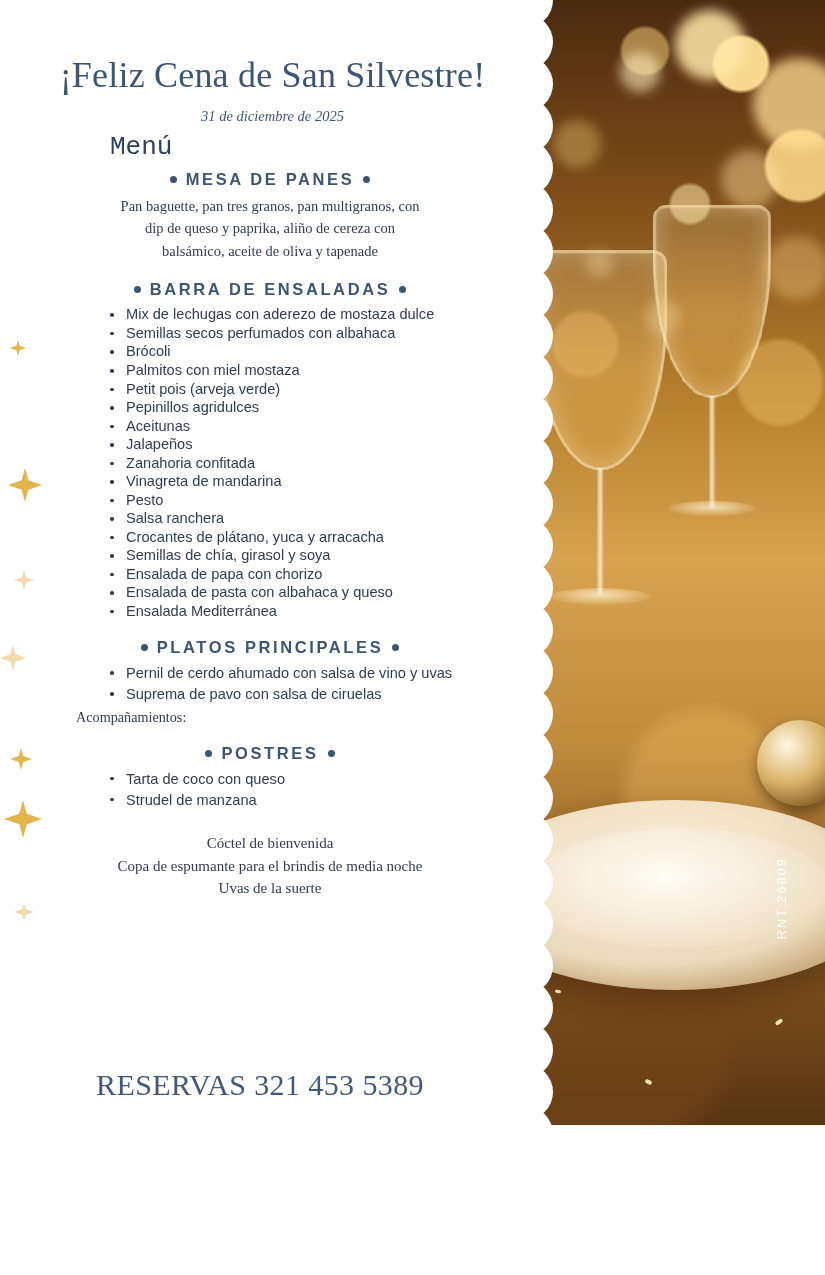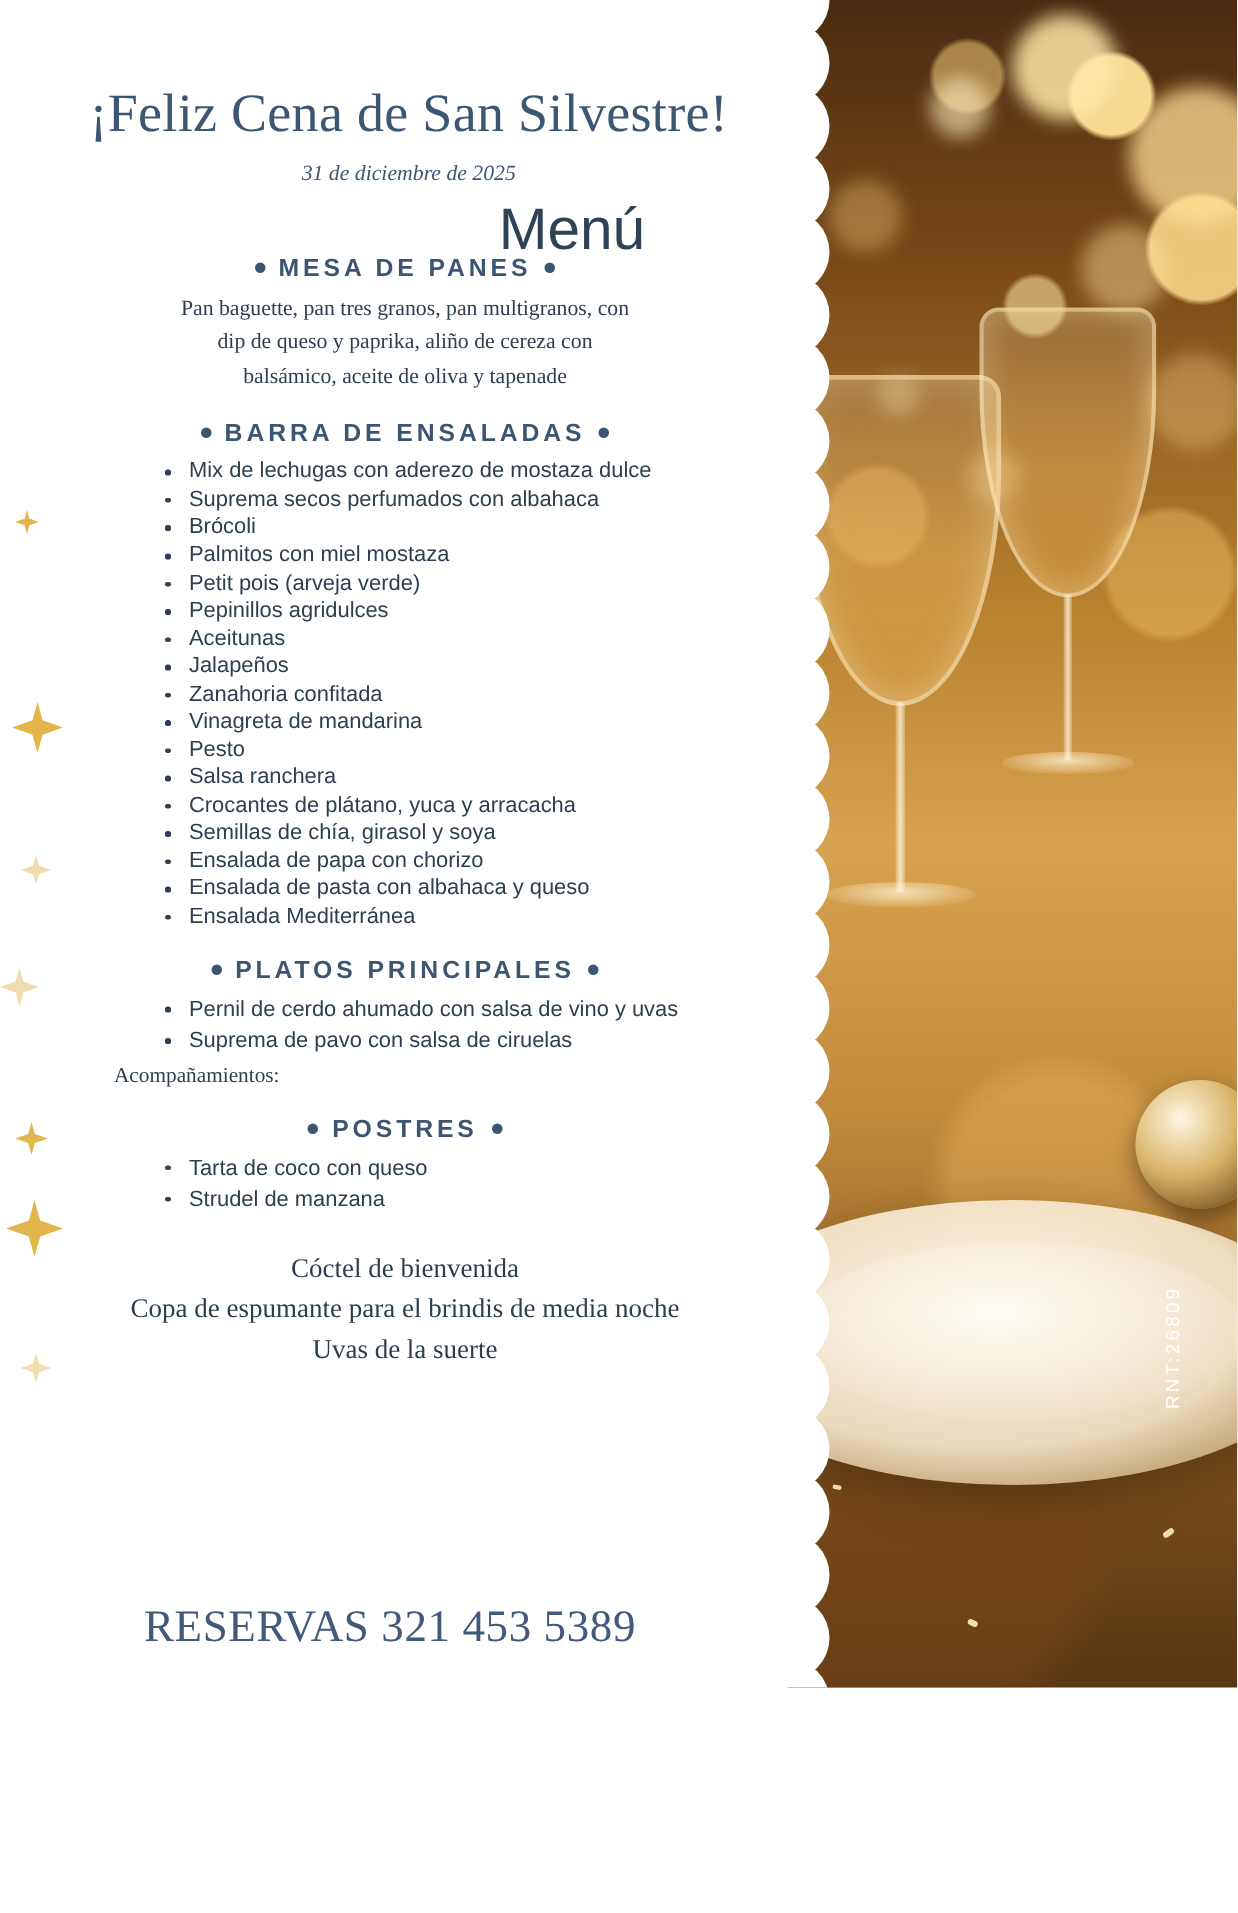--- a/index.html
+++ b/index.html
@@ -152,23 +152,23 @@
   .date {
     position:absolute; left:0; width:545px; top: 108px;
     text-align:center;
     font-family: "Liberation Serif", serif;
     font-style: italic;
     font-size: 14.5px;
     color: #3d5673;
   }
   .menu-word {
     position:absolute; left: 110px; width: 320px; top: 132px;
-    text-align:right;
-    font-family: Liberation Sans, sans-serif;
-    font-size: 39px;
+    text-align:left;
+    font-family: Liberation Mono, monospace;
+    font-size: 26px;
     color: #2f4256;
   }
   .section-head {
     text-align: center;
     font-family: "Liberation Sans", sans-serif;
     font-weight: 700;
     font-size: 16.5px;
     letter-spacing: 2.6px;
     color: #3c5671;
     margin: 0 0 6px 0;
@@ -210,21 +210,21 @@
   ul.items.wide li { line-height: 1.42; }
   .sub-note {
     font-family: "Liberation Serif", serif;
     font-size: 14.2px;
     color: #2d3e50;
     margin: 4px 0 2px 6px;
   }
   .extras {
     text-align:center;
     font-family: "Liberation Serif", serif;
-    font-size: 18px;
+    font-size: 15px;
     line-height: 1.5;
     color: #2d3e50;
     margin-top: 22px;
   }
   .reservas {
     position:absolute; left: 0; width: 520px; top: 1068px;
     text-align:center;
     font-family: "Liberation Serif", serif;
     font-size: 30px;
     letter-spacing: 0.4px;
@@ -364,21 +364,21 @@
           <div class="center-lines">
             <div>Pan baguette, pan tres granos, pan multigranos, con</div>
             <div>dip de queso y paprika, aliño de cereza con</div>
             <div>balsámico, aceite de oliva y tapenade</div>
           </div>
         </div>
         <div class="blk">
           <div class="section-head"><span class="bullet"></span><span>BARRA DE ENSALADAS</span><span class="bullet"></span></div>
           <ul class="items">
             <li>Mix de lechugas con aderezo de mostaza dulce</li>
-            <li>Suprema secos perfumados con albahaca</li>
+            <li>Semillas secos perfumados con albahaca</li>
             <li>Brócoli</li>
             <li>Palmitos con miel mostaza</li>
             <li>Petit pois (arveja verde)</li>
             <li>Pepinillos agridulces</li>
             <li>Aceitunas</li>
             <li>Jalapeños</li>
             <li>Zanahoria confitada</li>
             <li>Vinagreta de mandarina</li>
             <li>Pesto</li>
             <li>Salsa ranchera</li>

